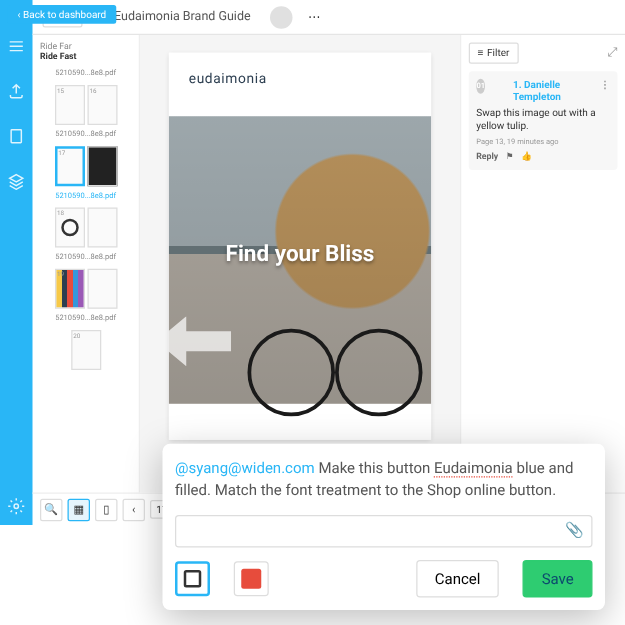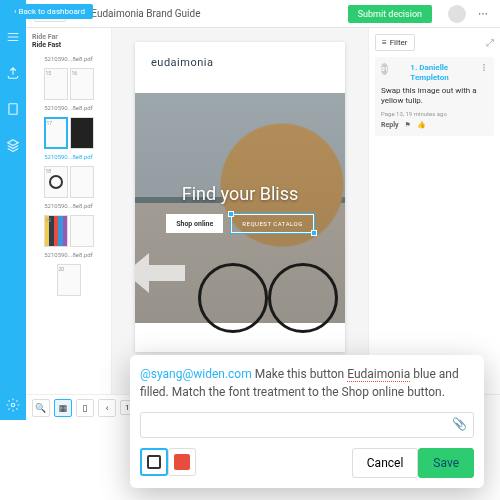--- a/index.html
+++ b/index.html
@@ -30,21 +30,21 @@
 .thumb.circle::after{content:"";width:10px;height:10px;border:2px solid #333;border-radius:50%;position:absolute}
 .canvas{flex:1;background:#f5f5f5;padding:14px 18px;overflow:hidden;position:relative;display:flex;flex-direction:column;align-items:center}
 .page{width:210px;background:#fff;box-shadow:0 1px 4px rgba(0,0,0,.15);padding:14px 16px 0;position:relative;height:310px;overflow:hidden}
 .brand{font-size:11px;letter-spacing:.5px;color:#2c3e50;font-weight:400}
 .hero{margin-top:24px;height:230px;background:linear-gradient(rgba(0,0,0,.15),rgba(0,0,0,.25)),radial-gradient(circle at 70% 40%,#d4a86a 0 30%,transparent 31%),linear-gradient(180deg,#b8c4c9 0 45%,#7a8a8f 45% 48%,#c9c2b8 48% 100%);position:relative;display:flex;flex-direction:column;align-items:center;justify-content:center;color:#fff;margin-left:-16px;margin-right:-16px}
 .bike{position:absolute;bottom:-10px;left:30%;width:120px;height:120px}
 .wheel{position:absolute;width:70px;height:70px;border:3px solid #1a1a1a;border-radius:50%;bottom:0}
 .wheel.back{left:0}
 .wheel.front{right:-20px}
 .arrow{position:absolute;left:-10px;bottom:30px;width:60px;height:40px;background:rgba(255,255,255,.7);clip-path:polygon(0 50%,40% 0,40% 30%,100% 30%,100% 70%,40% 70%,40% 100%)}
-.headline{font-size:18px;font-weight:400;text-shadow:0 1px 3px rgba(0,0,0,.4);margin-bottom:10px}
+.headline{font-size:18px;font-weight:700;text-shadow:0 1px 3px rgba(0,0,0,.4);margin-bottom:10px}
 .btns{display:flex;gap:8px}
 .shop{background:#fff;color:#333;border:none;padding:5px 10px;font-size:7px;font-weight:700;cursor:pointer}
 .catalog{background:transparent;color:#fff;border:1px solid #fff;padding:5px 10px;font-size:6px;letter-spacing:.5px;cursor:pointer;position:relative}
 .sel-box{position:absolute;border:1px solid #29b6f6;top:-2px;left:-2px;right:-2px;bottom:-2px}
 .sel-box::before,.sel-box::after{content:"";position:absolute;width:4px;height:4px;background:#29b6f6;border:1px solid #fff}
 .sel-box::before{top:-3px;left:-3px}
 .sel-box::after{bottom:-3px;right:-3px}
 .side{width:132px;border-left:1px solid #eee;padding:6px;display:flex;flex-direction:column;gap:6px}
 .filter{border:1px solid #ddd;padding:3px 6px;font-size:8px;border-radius:2px;display:flex;align-items:center;gap:3px;cursor:pointer}
 .comment{background:#f7f7f7;border-radius:3px;padding:6px;font-size:8px;line-height:1.3}
@@ -55,21 +55,21 @@
 .bottombar{display:flex;align-items:center;gap:4px;padding:4px 6px;border-top:1px solid #eee;height:26px;font-size:8px}
 .bb-btn{width:18px;height:18px;border:1px solid #ddd;border-radius:2px;display:flex;align-items:center;justify-content:center;cursor:pointer;font-size:9px}
 .bb-btn.active{border-color:#29b6f6;background:#e6f5fd}
 .pagenum{border:1px solid #ddd;padding:2px 4px;border-radius:2px}
 .popup{position:absolute;bottom:12px;left:130px;right:16px;background:#fff;border-radius:6px;box-shadow:0 8px 30px rgba(0,0,0,.25);padding:10px;z-index:20}
 .popup .text{font-size:12px;line-height:1.55;color:#555;margin-bottom:10px}
 .popup .mention{color:#29b6f6}
 .popup .underline{border-bottom:1px dotted #e74c3c}
 .popup .input{border:1px solid #ddd;border-radius:3px;height:26px;margin-bottom:10px;position:relative}
 .popup .attach{position:absolute;right:6px;top:4px;color:#999;font-size:12px;cursor:pointer}
-.popup .row{display:flex;align-items:flex-start;gap:0}
+.popup .row{display:flex;align-items:center;gap:19px}
 .swatch{width:28px;height:28px;border-radius:3px;cursor:pointer;display:flex;align-items:center;justify-content:center}
 .swatch.outline{border:2px solid #29b6f6}
 .swatch.outline .inner{width:14px;height:14px;border:2px solid #333;border-radius:2px}
 .swatch.fill{border:1px solid #ddd}
 .swatch.fill .inner{width:16px;height:16px;background:#e74c3c;border-radius:2px}
 .popup .spacer{flex:1}
 .popup .btn{padding:7px 14px;border-radius:3px;font-size:12px;cursor:pointer;border:1px solid #ddd;background:#fff}
 .popup .btn.save{background:#2ecc71;color:#0c4a6e;border-color:#2ecc71}
 svg{display:block}
 </style>
@@ -102,29 +102,28 @@
   </div>
 
   <div class="col">
     <div class="topbar">
       <div class="version">
         <span>V1</span>
         <span>▾</span>
       </div>
       <span style="color:#ccc;cursor:pointer">☆</span>
       <span class="title">Eudaimonia Brand Guide</span>
-      <button class="decision">Submit decision</button>
       <div class="avatar"></div>
       <span class="more">⋯</span>
     </div>
 
     <div class="main">
       <div class="thumbs">
         <div class="hero-thumb">
-          <div style="color:#888;font-weight:700">Ride Far</div>
+          <div style="color:#888;font-weight:400">Ride Far</div>
           <div>Ride Fast</div>
         </div>
         <div class="thumb-title">5210590...8e8.pdf</div>
         <div class="thumb-grid">
           <div class="thumb">
               <span class="num">15</span>
             </div>
           <div class="thumb">
               <span class="num">16</span>
             </div>
@@ -161,27 +160,20 @@
       <div class="canvas">
         <div class="page">
           <div class="brand">eudaimonia</div>
           <div class="hero">
             <div class="arrow"></div>
             <div class="bike">
               <div class="wheel back"></div>
                 <div class="wheel front"></div>
             </div>
             <div class="headline">Find your Bliss</div>
-            <div class="btns">
-              <button class="shop">Shop online</button>
-              <button class="catalog">
-                <span>REQUEST CATALOG</span>
-                <span class="sel-box"></span>
-              </button>
-            </div>
           </div>
         </div>
       </div>
 
       <div class="side">
         <div style="display:flex;gap:4px;align-items:center">
           <div class="filter">
             <span>≡</span>
             <span>Filter</span>
           </div>

